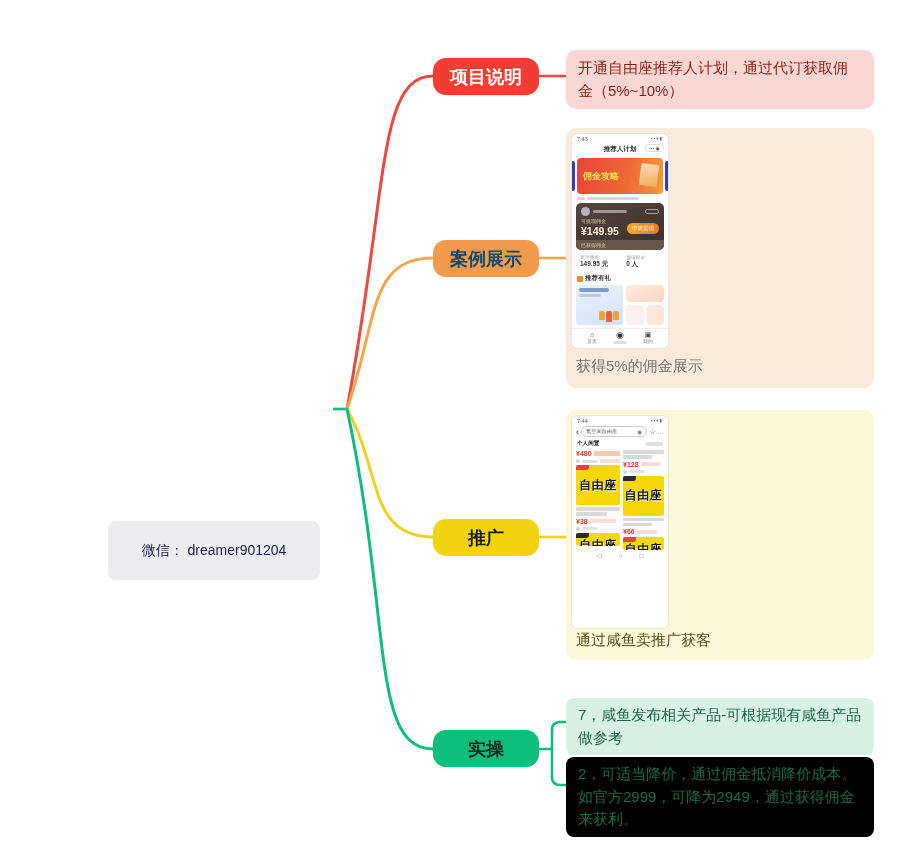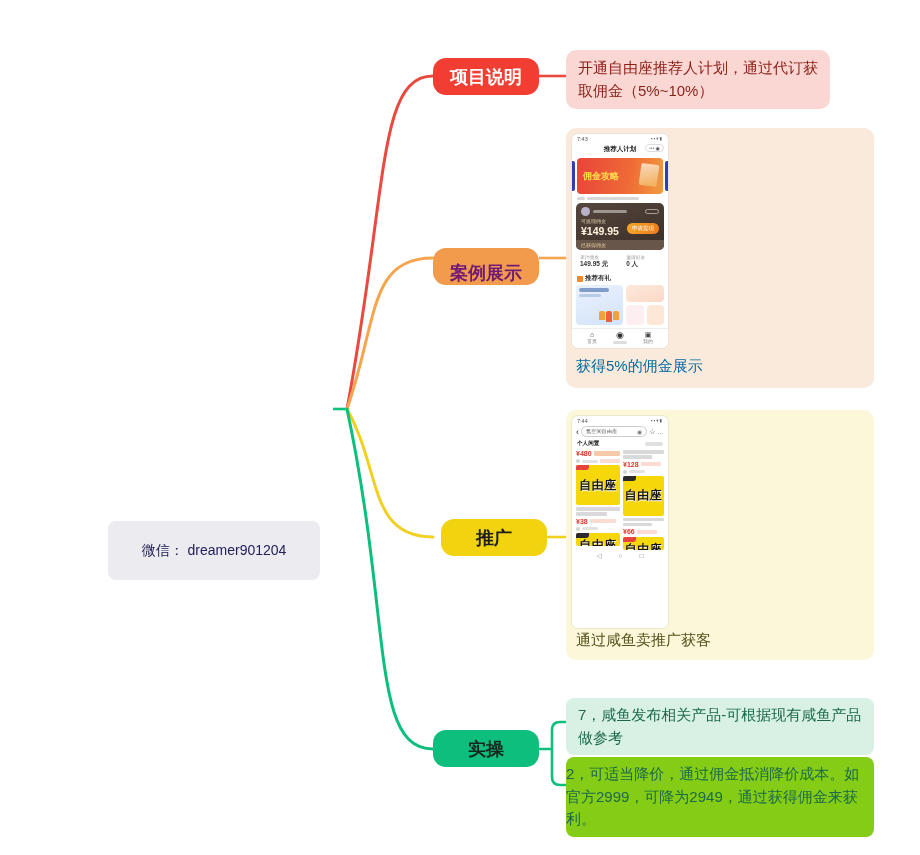--- a/index.html
+++ b/index.html
@@ -8,39 +8,39 @@
   .canvas { position:relative; width:920px; height:855px; background:#ffffff; overflow:hidden; }
   svg.connectors { position:absolute; left:0; top:0; z-index:0; }
 
   
   .root-node { position:absolute; left:50px; top:380px; width:283px; height:60px;
     background:#15132e; border-radius:12px; color:#fff; display:flex; align-items:center;
     justify-content:center; font-size:26px; font-weight:800; letter-spacing:1px; z-index:2; }
   .branch-node { position:absolute; width:106px; height:37px; border-radius:13px;
     display:flex; align-items:center; justify-content:center; font-size:18px; font-weight:800; z-index:2; }
   .bn-project { left:433px; top:58px;  background:#f23d33; color:#fff; }
-  .bn-case    { left:433px; top:248px; background:#f29b4d; color:#701a75;align-items:flex-end; }
-  .bn-promo   { left:433px; top:519px; background:#f2d30f; color:#1d1d1d;margin-left:8px; }
+  .bn-case    { left:433px; top:240px; background:#f29b4d; color:#0c4a6e; }
+  .bn-promo   { left:433px; top:519px; background:#f2d30f; color:#1d1d1d; }
   .bn-practice{ left:433px; top:730px; background:#0dbe7d; color:#14271e; }
 
   .note-box { position:absolute; left:108px; top:521px; width:212px; min-height:59px;
     background:#ebebf0; border-radius:8px; color:#24215a; font-size:14px; line-height:1.55;
     display:flex; flex-direction:column; align-items:center; justify-content:center; padding:6px 8px; z-index:2; }
 
   .content-box { position:absolute; z-index:1; border-radius:10px; }
-  .cb-project { left:566px; top:50px; width:264px; min-height:52px; background:#fbd7d4;
+  .cb-project { left:566px; top:50px; width:308px; min-height:52px; background:#fbd7d4;
     color:#8a1f15; font-size:15px; line-height:1.5; padding:7px 12px; }
   .cb-case { left:566px; top:128px; width:308px; height:260px; background:#faeadb; }
   .cb-promo { left:566px; top:410px; width:308px; height:250px; background:#fbf7d9; }
   .cb-practice1 { left:566px; top:698px; width:308px; min-height:48px; background:#d8f1e4;
     color:#1c6a4a; font-size:15px; line-height:1.5; padding:6px 12px; border-radius:8px; }
-  .cb-practice2 { left:566px; top:757px; width:308px; min-height:56px; background:#84cc16;
-    color:#1c6a4a; font-size:15px; line-height:1.5; padding:6px 0; border-radius:8px; }
+  .cb-practice2 { left:566px; top:757px; width:308px; min-height:56px; background:#000000;
+    color:#1c6a4a; font-size:15px; line-height:1.5; padding:6px 12px; border-radius:8px; }
   .caption { position:absolute; left:10px; font-size:15px; font-weight:400; }
-  .cb-case .caption { bottom:12px; color:#0369a1; }
+  .cb-case .caption { bottom:12px; color:#737373; }
   .cb-promo .caption { bottom:10px; color:#55511c; }
 
   
   .phone { position:absolute; left:5px; top:5px; width:98px; background:#fff;
     border:1px solid #ece4d8; border-radius:7px; overflow:hidden; font-size:6px; color:#333; }
   .cb-case .phone { height:216px; }
   .cb-promo .phone { height:214px; border-color:#ece8cc; }
   .p-status { display:flex; justify-content:space-between; padding:2px 5px 1px; font-size:5.5px; color:#555; }
   .p-status .sicons { letter-spacing:1px; font-size:4.5px; color:#666; }
   .p-header { position:relative; text-align:center; font-size:6.5px; font-weight:700; padding:2px 0 3px; color:#222; }

